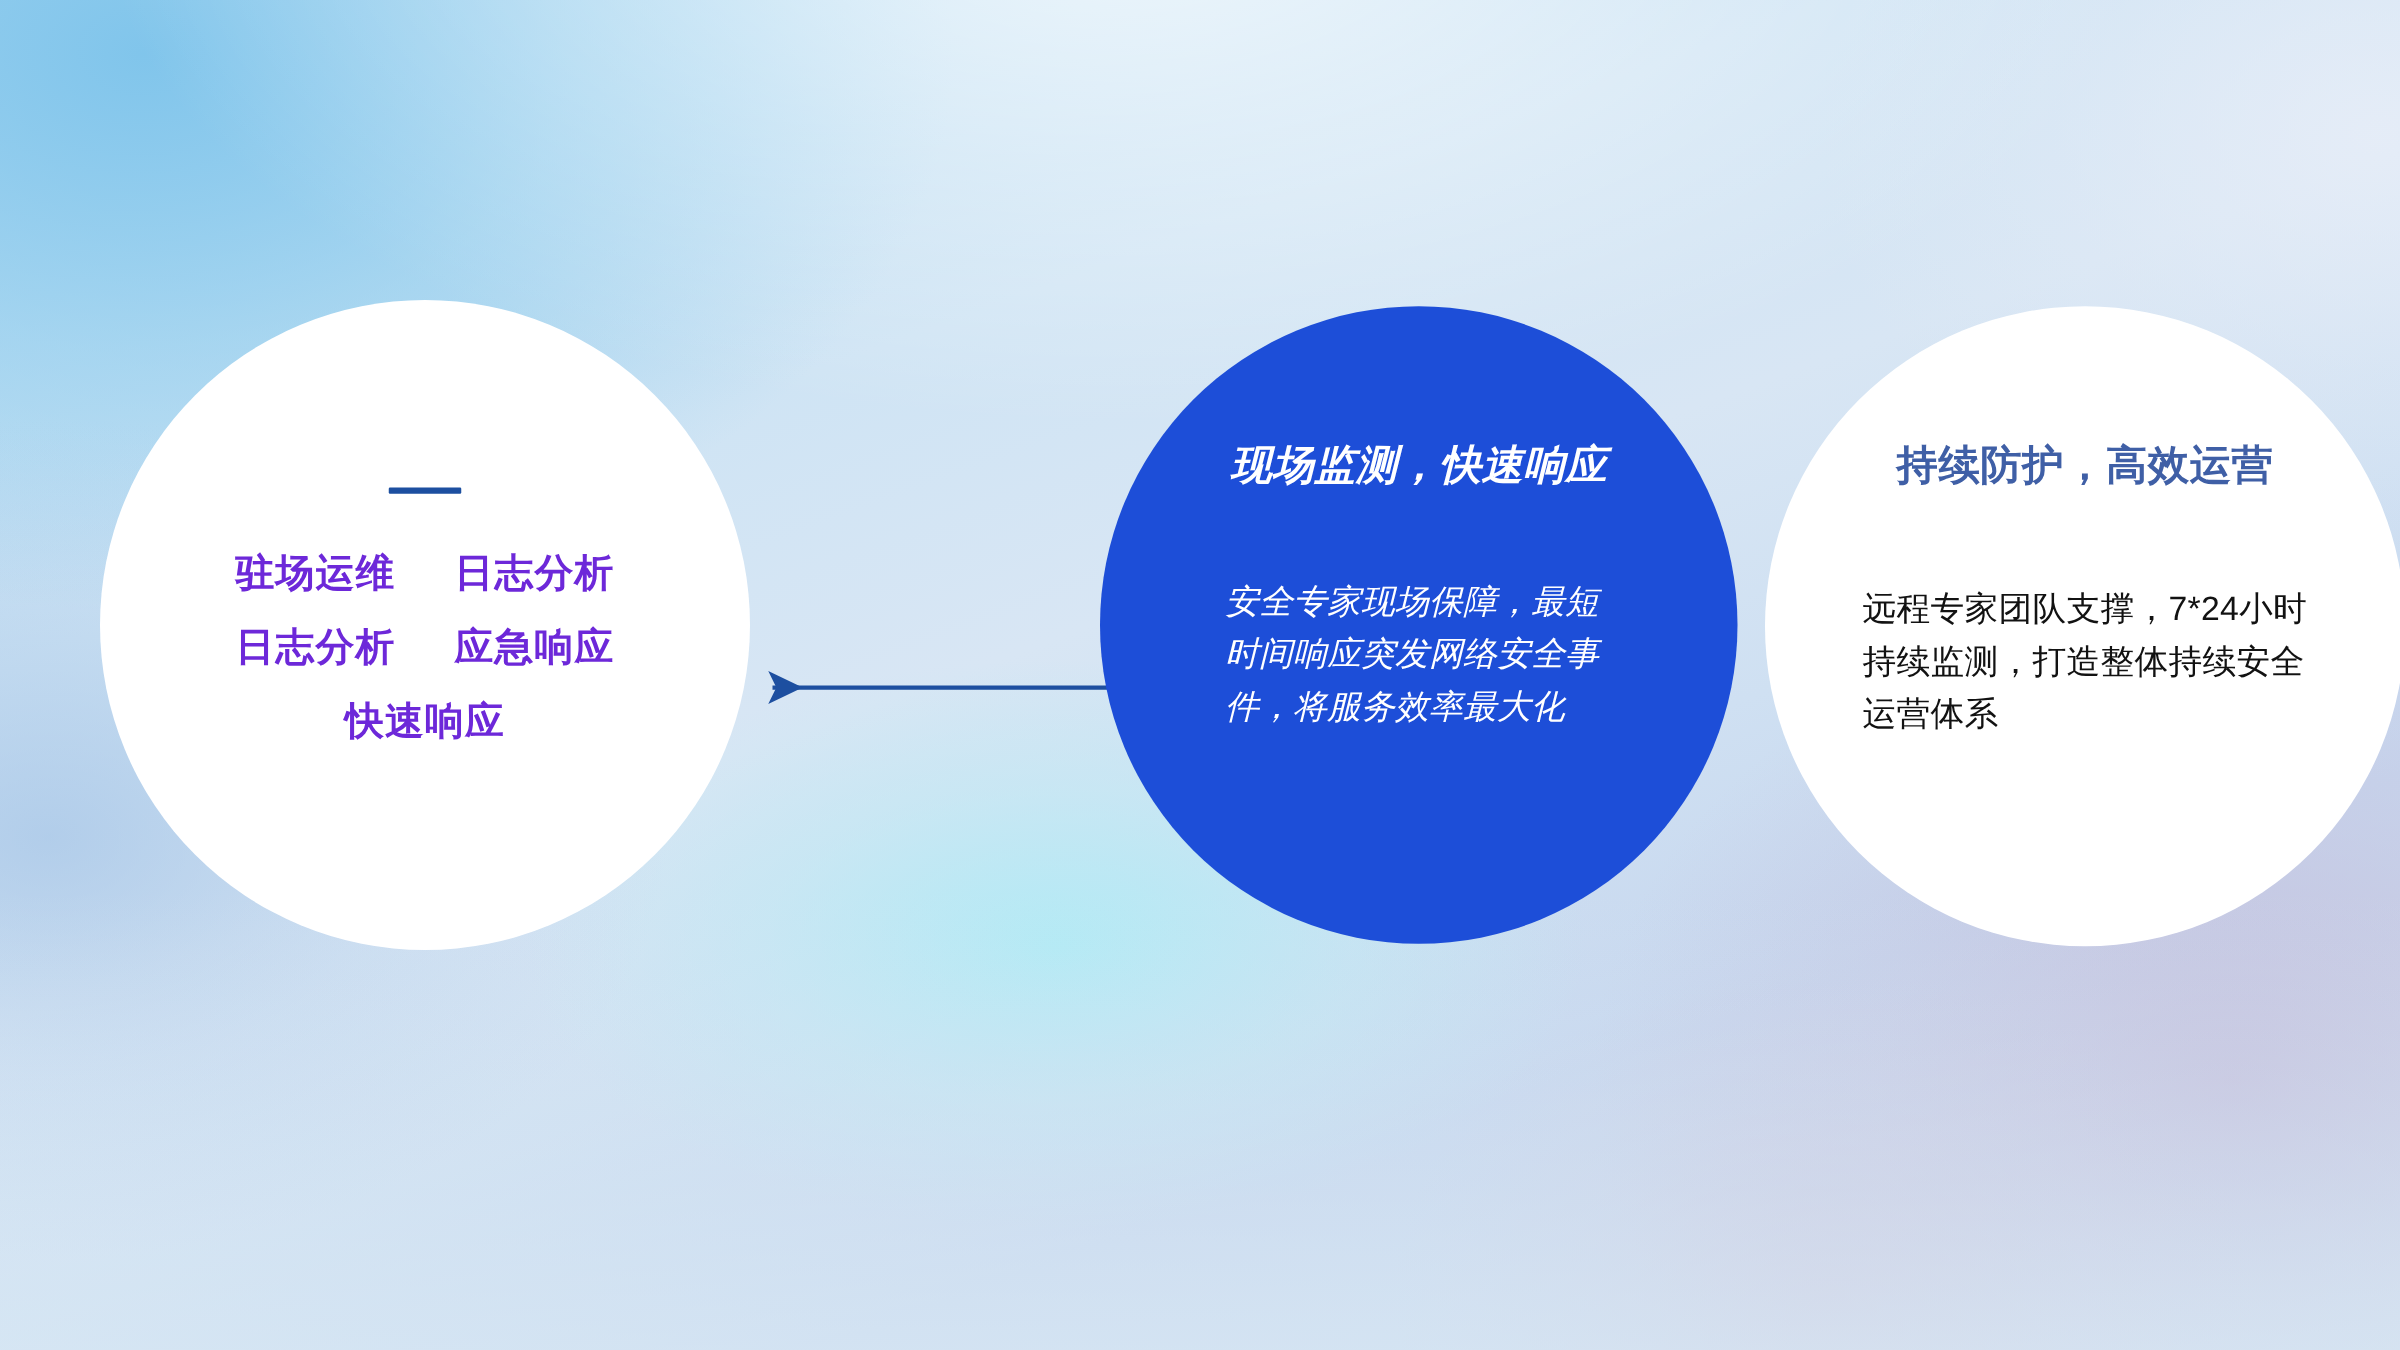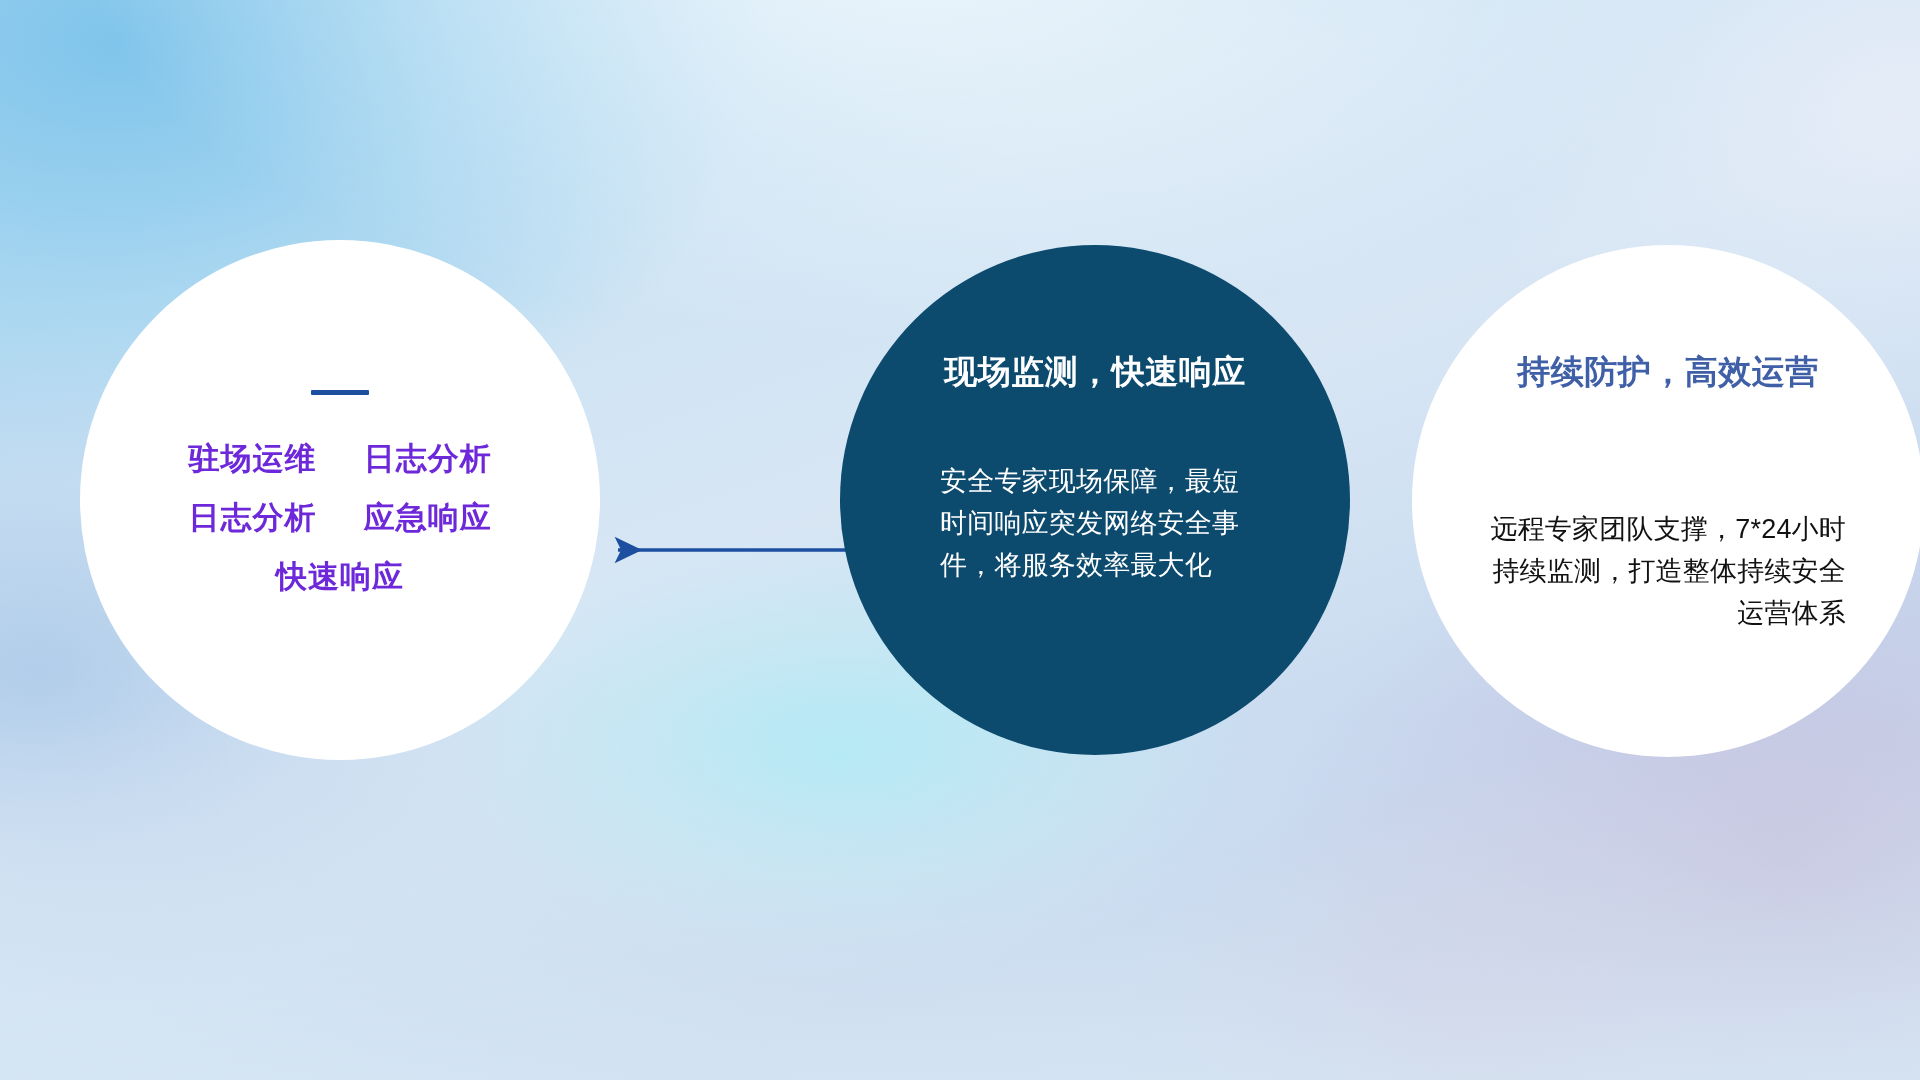--- a/index.html
+++ b/index.html
@@ -129,28 +129,29 @@
     white-space: nowrap;
     line-height: 1;
   }
   .left-line .gap {
     display: inline-block;
     width: 28px;
   }
 
   
   #circle-middle {
-    left: 840px;
+    left: 880px;
     top: 245px;
     width: 510px;
     height: 510px;
-    background: #0c4a6e;
+    background: #1d4ed8;
     z-index: 5;
     justify-content: flex-start;
     padding-top: 110px;
+    font-style: italic;
   }
   #circle-middle .c-title {
     font-size: 33px;
     font-weight: bold;
     color: #ffffff;
     white-space: nowrap;
     line-height: 1;
     letter-spacing: 0.5px;
   }
   #circle-middle .c-body {
@@ -176,25 +177,25 @@
   }
   #circle-right .c-title {
     font-size: 33px;
     font-weight: bold;
     color: #3f5fa6;
     white-space: nowrap;
     line-height: 1;
     letter-spacing: 0.5px;
   }
   #circle-right .c-body {
-    margin-top: 120px;
+    margin-top: 78px;
     font-size: 27px;
     color: #121212;
     line-height: 1.56;
-    text-align: right;
+    text-align: left;
     width: 356px;
     letter-spacing: 0.2px;
   }
 
   
   #flow-arrow {
     position: absolute;
     left: 600px;
     top: 520px;
     width: 300px;

